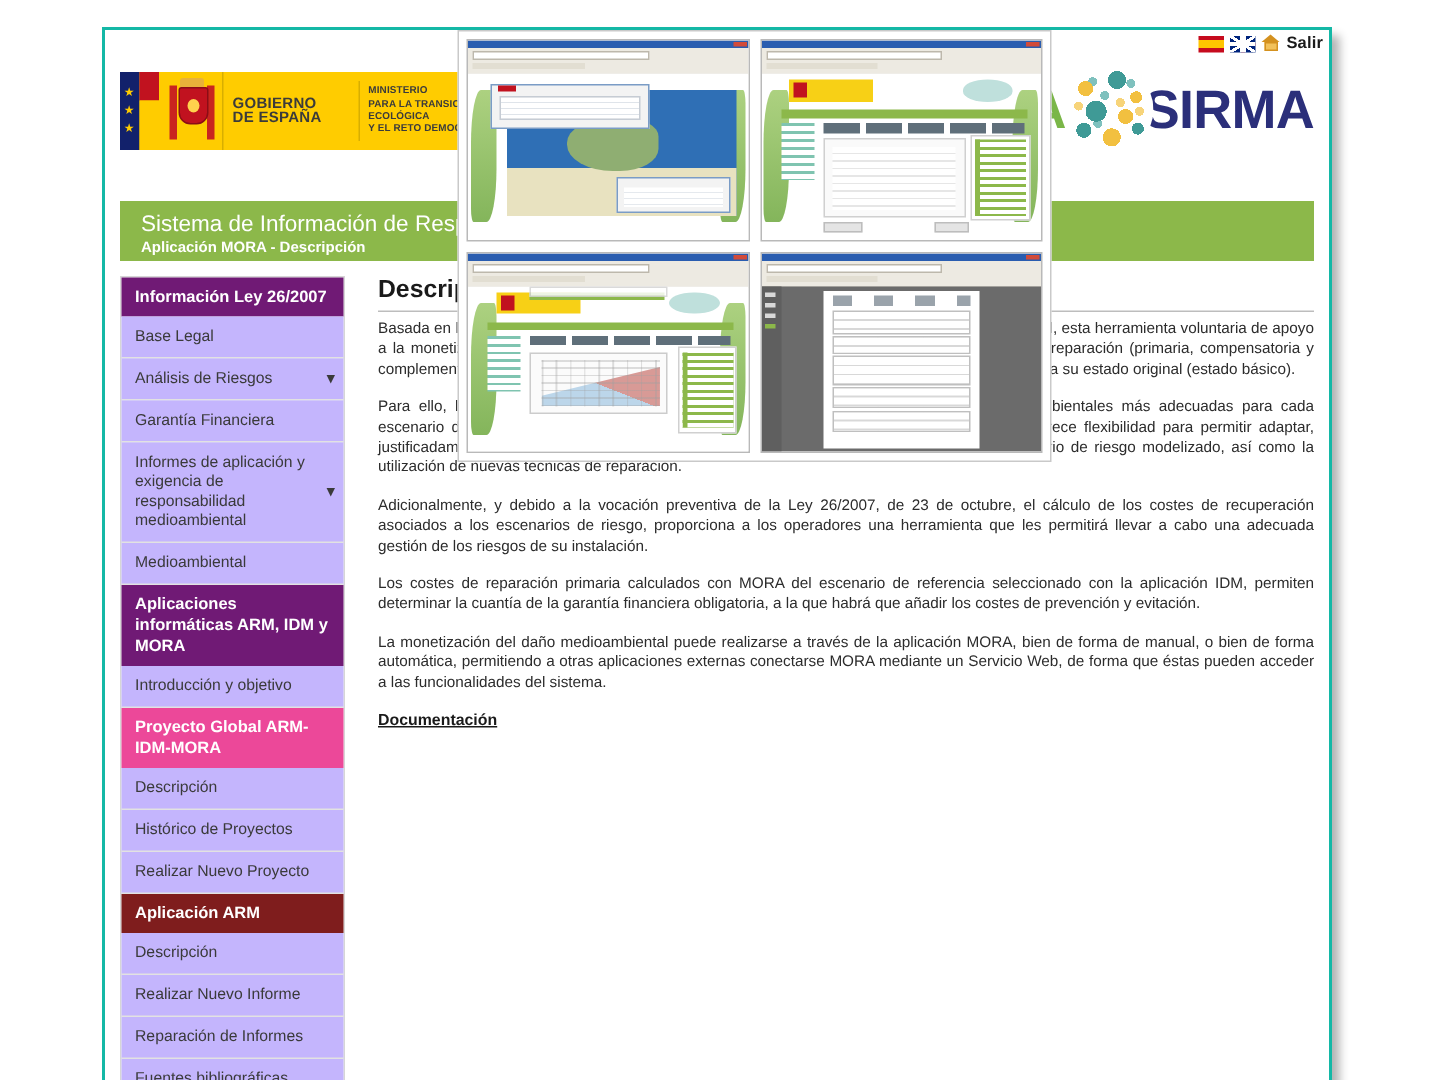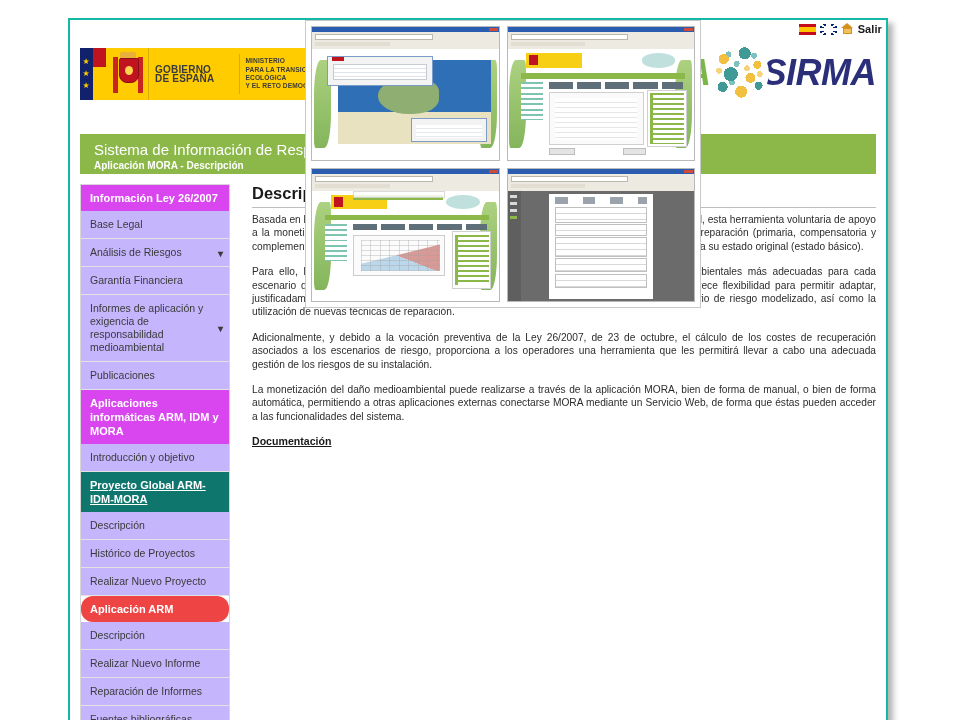--- a/index.html
+++ b/index.html
@@ -109,21 +109,21 @@
     letter-spacing:.1px;
   }
 
   .comision{
     position:absolute;left:296px;top:14px;width:200px;
     font-size:11.3px;line-height:14.5px;font-weight:bold;color:#222;
   }
 
   
   .logos{
-    position:absolute;right:10px;top:2px;display:flex;align-items:center;font-style:italic;
+    position:absolute;right:10px;top:2px;display:flex;align-items:center;
   }
   .mora-blob{
     position:relative;width:62px;height:58px;margin-right:-10px;
   }
   .mora-blob i{position:absolute;border-radius:50%;display:block;}
   .b1{left:2px;top:4px;width:44px;height:40px;background:#bfe0dc;}
   .b2{left:20px;top:0px;width:38px;height:34px;background:#a8d6d1;opacity:.85;}
   .b3{left:10px;top:20px;width:34px;height:32px;background:#8ecac4;opacity:.9;}
   .b4{left:4px;top:26px;width:22px;height:22px;background:#4fa9a2;}
   .b5{left:10px;top:31px;width:11px;height:11px;background:#bfe0dc;}
@@ -166,23 +166,23 @@
   .titleband .t2{font-size:10px;line-height:13px;font-weight:bold;}
 
   
   .body{display:flex;margin:10px 10px 0 10px;align-items:flex-start;}
 
   .sidebar{width:150px;flex:0 0 150px;border:1px solid #d6d6d6;border-bottom:none;box-sizing:border-box;}
   .nav-head{
     font-size:11px;font-weight:bold;color:#ffffff;
     padding:6px 9px;line-height:14px;
   }
-  .nav-head.navy{background:#d946ef;}
-  .nav-head.gold{background:#0f766e;text-decoration:underline;}
-  .nav-head.teal{background:#ef4444;border-radius:12px;}
+  .nav-head.navy{background:#701a75;}
+  .nav-head.gold{background:#ec4899;}
+  .nav-head.teal{background:#7f1d1d;}
   .nav-item{
     font-size:10.5px;color:#3a3a3a;background:#c4b5fd;
     padding:7px 16px 7px 9px;line-height:13px;
     border-bottom:1px solid #e2e2e2;position:relative;
   }
   .nav-item:last-child{border-bottom:none;}
   .chev{
     position:absolute;right:6px;top:50%;transform:translateY(-50%);
     font-size:10px;color:#3a3a3a;font-weight:bold;
   }
@@ -356,40 +356,41 @@
   </div>
 
   <div class="body">
 
     <nav class="sidebar" id="sidebar">
           <div class="nav-head navy">Información Ley 26/2007</div>
           <div class="nav-item"><span>Base Legal</span></div>
           <div class="nav-item"><span>Análisis de Riesgos</span><span class="chev">▾</span></div>
           <div class="nav-item"><span>Garantía Financiera</span></div>
           <div class="nav-item"><span>Informes de aplicación y exigencia de responsabilidad medioambiental</span><span class="chev">▾</span></div>
-          <div class="nav-item"><span>Publicaciones</span></div>
+          <div class="nav-item"><span>Medioambiental</span></div>
           <div class="nav-head navy">Aplicaciones informáticas ARM, IDM y MORA</div>
           <div class="nav-item"><span>Introducción y objetivo</span></div>
           <div class="nav-head gold">Proyecto Global ARM-IDM-MORA</div>
           <div class="nav-item"><span>Descripción</span></div>
           <div class="nav-item"><span>Histórico de Proyectos</span></div>
           <div class="nav-item"><span>Realizar Nuevo Proyecto</span></div>
           <div class="nav-head teal">Aplicación ARM</div>
           <div class="nav-item"><span>Descripción</span></div>
           <div class="nav-item"><span>Realizar Nuevo Informe</span></div>
           <div class="nav-item"><span>Reparación de Informes</span></div>
           <div class="nav-item"><span>Fuentes bibliográficas Aplicación</span></div>
         </nav>
 
     <main class="content">
       <h1>Descripción</h1>
       <div id="paras">
             <p>Basada en la metodología desarrollada por la Dirección General de Calidad y Evaluación Ambiental, esta herramienta voluntaria de apoyo a la monetización de los daños medioambientales, permite calcular el coste de las medidas de reparación (primaria, compensatoria y complementaria) necesarias para devolver los recursos naturales y los servicios que éstos prestan a su estado original (estado básico).</p>
             <p>Para ello, la aplicación informática selecciona las técnicas de reparación de daños medioambientales más adecuadas para cada escenario de riesgo, del catálogo de medidas de reparación creado. Además, la aplicación ofrece flexibilidad para permitir adaptar, justificadamente, los costes de las técnicas de reparación a las circunstancias de cada escenario de riesgo modelizado, así como la utilización de nuevas técnicas de reparación.</p>
             <p>Adicionalmente, y debido a la vocación preventiva de la Ley 26/2007, de 23 de octubre, el cálculo de los costes de recuperación asociados a los escenarios de riesgo, proporciona a los operadores una herramienta que les permitirá llevar a cabo una adecuada gestión de los riesgos de su instalación.</p>
+            <p>Los costes de reparación primaria calculados con MORA del escenario de referencia seleccionado con la aplicación IDM, permiten determinar la cuantía de la garantía financiera obligatoria, a la que habrá que añadir los costes de prevención y evitación.</p>
             <p>La monetización del daño medioambiental puede realizarse a través de la aplicación MORA, bien de forma de manual, o bien de forma automática, permitiendo a otras aplicaciones externas conectarse MORA mediante un Servicio Web, de forma que éstas pueden acceder a las funcionalidades del sistema.</p>
           </div>
       <div class="doc-title">Documentación</div>
     </main>
   </div>
 
   <div class="gallery">
 
     <div class="shot">
       <span class="tbar"></span>

